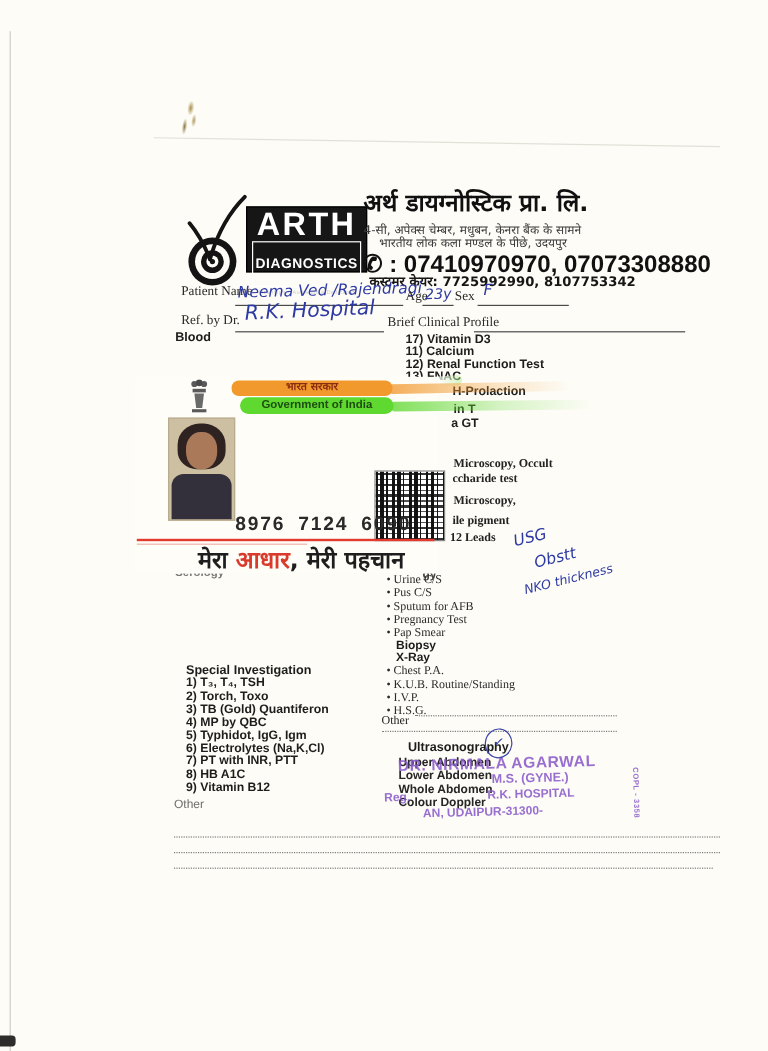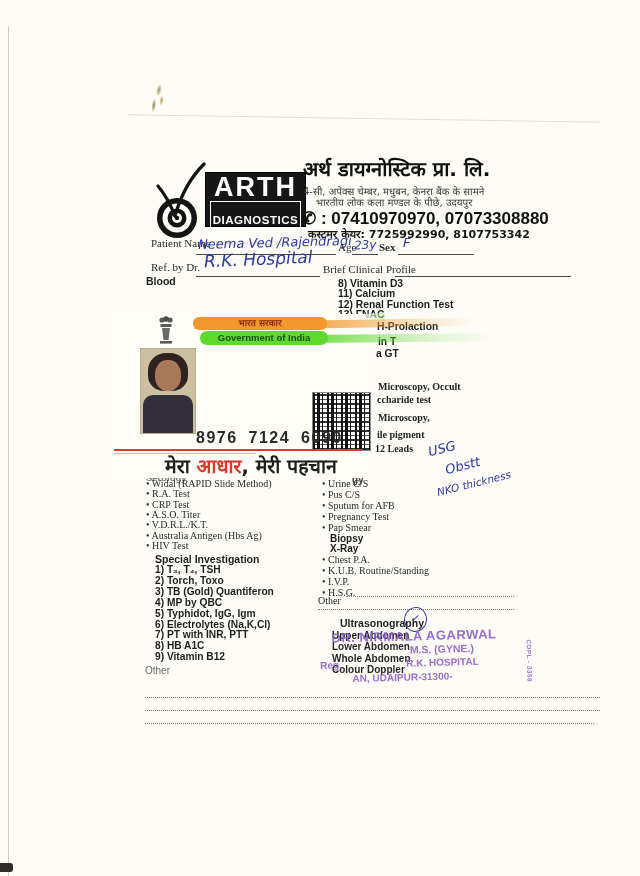--- a/index.html
+++ b/index.html
@@ -25,30 +25,30 @@
             display:flex;flex-direction:column;align-items:center;justify-content:space-between;}
   .logo-arth{font-family:"Liberation Sans",sans-serif;font-weight:900;font-size:27px;line-height:27px;
              color:#fff;letter-spacing:2px;margin-top:1px;}
   .logo-diag{font-family:"Liberation Sans",sans-serif;font-weight:700;font-size:11.5px;line-height:12px;
              color:#fff;border:1px solid #fff;padding:12px 2px;letter-spacing:.5px;}
   .logo-tag{font-family:"Liberation Sans",sans-serif;font-size:4.6px;color:#cfcfcf;margin-top:1.5px;letter-spacing:.3px;}
   .target-svg{left:148px;top:158px;}
   .co-name{left:303px;top:155px;font-family:"DejaVu Sans",sans-serif;font-weight:700;font-size:20px;color:#101010;}
   .addr1{left:303px;top:184px;font-size:10px;color:#3a3a3a;font-family:"DejaVu Sans",sans-serif;}
   .addr2{left:316px;top:195px;font-size:10px;color:#3a3a3a;font-family:"DejaVu Sans",sans-serif;}
-  .phone-row{left:302px;top:208px;font-family:"Liberation Sans",sans-serif;font-weight:700;font-size:17px;color:#111;}
+  .phone-row{left:302px;top:208px;font-family:"Liberation Sans",sans-serif;font-weight:700;font-size:20px;color:#111;}
   .care-row{left:308px;top:226px;font-family:"DejaVu Sans",sans-serif;font-weight:700;font-size:11px;color:#161616;}
 
   
   .lab{font-size:11px;color:#2a2a2a;}
   .pt-name-lab{left:151px;top:237px;}
   .pt-name-val{left:198px;top:235px;font-size:13px;transform:rotate(-1.5deg);white-space:nowrap;}
   .age-lab{left:338px;top:241px;}
   .age-val{left:354px;top:238px;font-size:12px;transform:rotate(-2deg);}
-  .sex-lab{left:379px;top:241px;font-weight:bold;}
+  .sex-lab{left:379px;top:241px;}
   .sex-val{left:403px;top:235px;font-size:13px;}
   .ref-lab{left:151px;top:261px;}
   .ref-val{left:204px;top:249px;font-size:17px;transform:rotate(-2.5deg);white-space:nowrap;}
   .prof-lab{left:323px;top:263px;}
   .uline{height:1px;background:#4a4a4a;}
   .u-name{left:196px;top:254px;width:140px;}
   .u-age{left:352px;top:254px;width:26px;}
   .u-sex{left:398px;top:254px;width:76px;}
   .u-ref{left:196px;top:276px;width:124px;}
   .u-prof{left:395px;top:276px;width:176px;}
@@ -186,48 +186,39 @@
   <div class="abs uline u-age"></div>
   <div class="abs uline u-sex"></div>
   <div class="abs lab ref-lab">Ref. by Dr.</div>
   <div class="abs hand ref-val">R.K. Hospital</div>
   <div class="abs lab prof-lab">Brief Clinical Profile</div>
   <div class="abs uline u-ref"></div>
   <div class="abs uline u-prof"></div>
 
   <div class="abs h-bold blood-h">Blood</div>
   <div class="abs list righttop-list">
-      <div class="li">8) Vitamin D3</div>
+      <div class="li">17) Vitamin D3</div>
       <div class="li">11) Calcium</div>
       <div class="li">12) Renal Function Test</div>
       <div class="li">13) FNAC</div>
     </div>
   <div class="abs fnac-smear"></div>
 
   <div class="abs frag frag-bold f-prol">H-Prolaction</div>
   <div class="abs frag frag-bold f-trop">in T</div>
   <div class="abs frag frag-bold f-gt">a GT</div>
   <div class="abs frag f-mic1">Microscopy, Occult</div>
   <div class="abs frag f-sac">ccharide test</div>
   <div class="abs frag f-mic2">Microscopy,</div>
   <div class="abs frag f-pig">ile pigment</div>
   <div class="abs frag f-leads">12 Leads</div>
   <div class="abs f-gy">gy</div>
 
   <div class="abs sero-h">Serology</div>
   <div class="abs sero-cover"></div>
-  <div class="abs list sero-list">
-      <div class="li">• Widal (RAPID Slide Method)</div>
-      <div class="li">• R.A. Test</div>
-      <div class="li">• CRP Test</div>
-      <div class="li">• A.S.O. Titer</div>
-      <div class="li">• V.D.R.L./K.T.</div>
-      <div class="li">• Australia Antigen (Hbs Ag)</div>
-      <div class="li">• HIV Test</div>
-    </div>
   <div class="abs h-bold spec-h">Special Investigation</div>
   <div class="abs list spec-list">
       <div class="li">1) T₃, T₄, TSH</div>
       <div class="li">2) Torch, Toxo</div>
       <div class="li">3) TB (Gold) Quantiferon</div>
       <div class="li">4) MP by QBC</div>
       <div class="li">5) Typhidot, IgG, Igm</div>
       <div class="li">6) Electrolytes (Na,K,Cl)</div>
       <div class="li">7) PT with INR, PTT</div>
       <div class="li">8) HB A1C</div>

